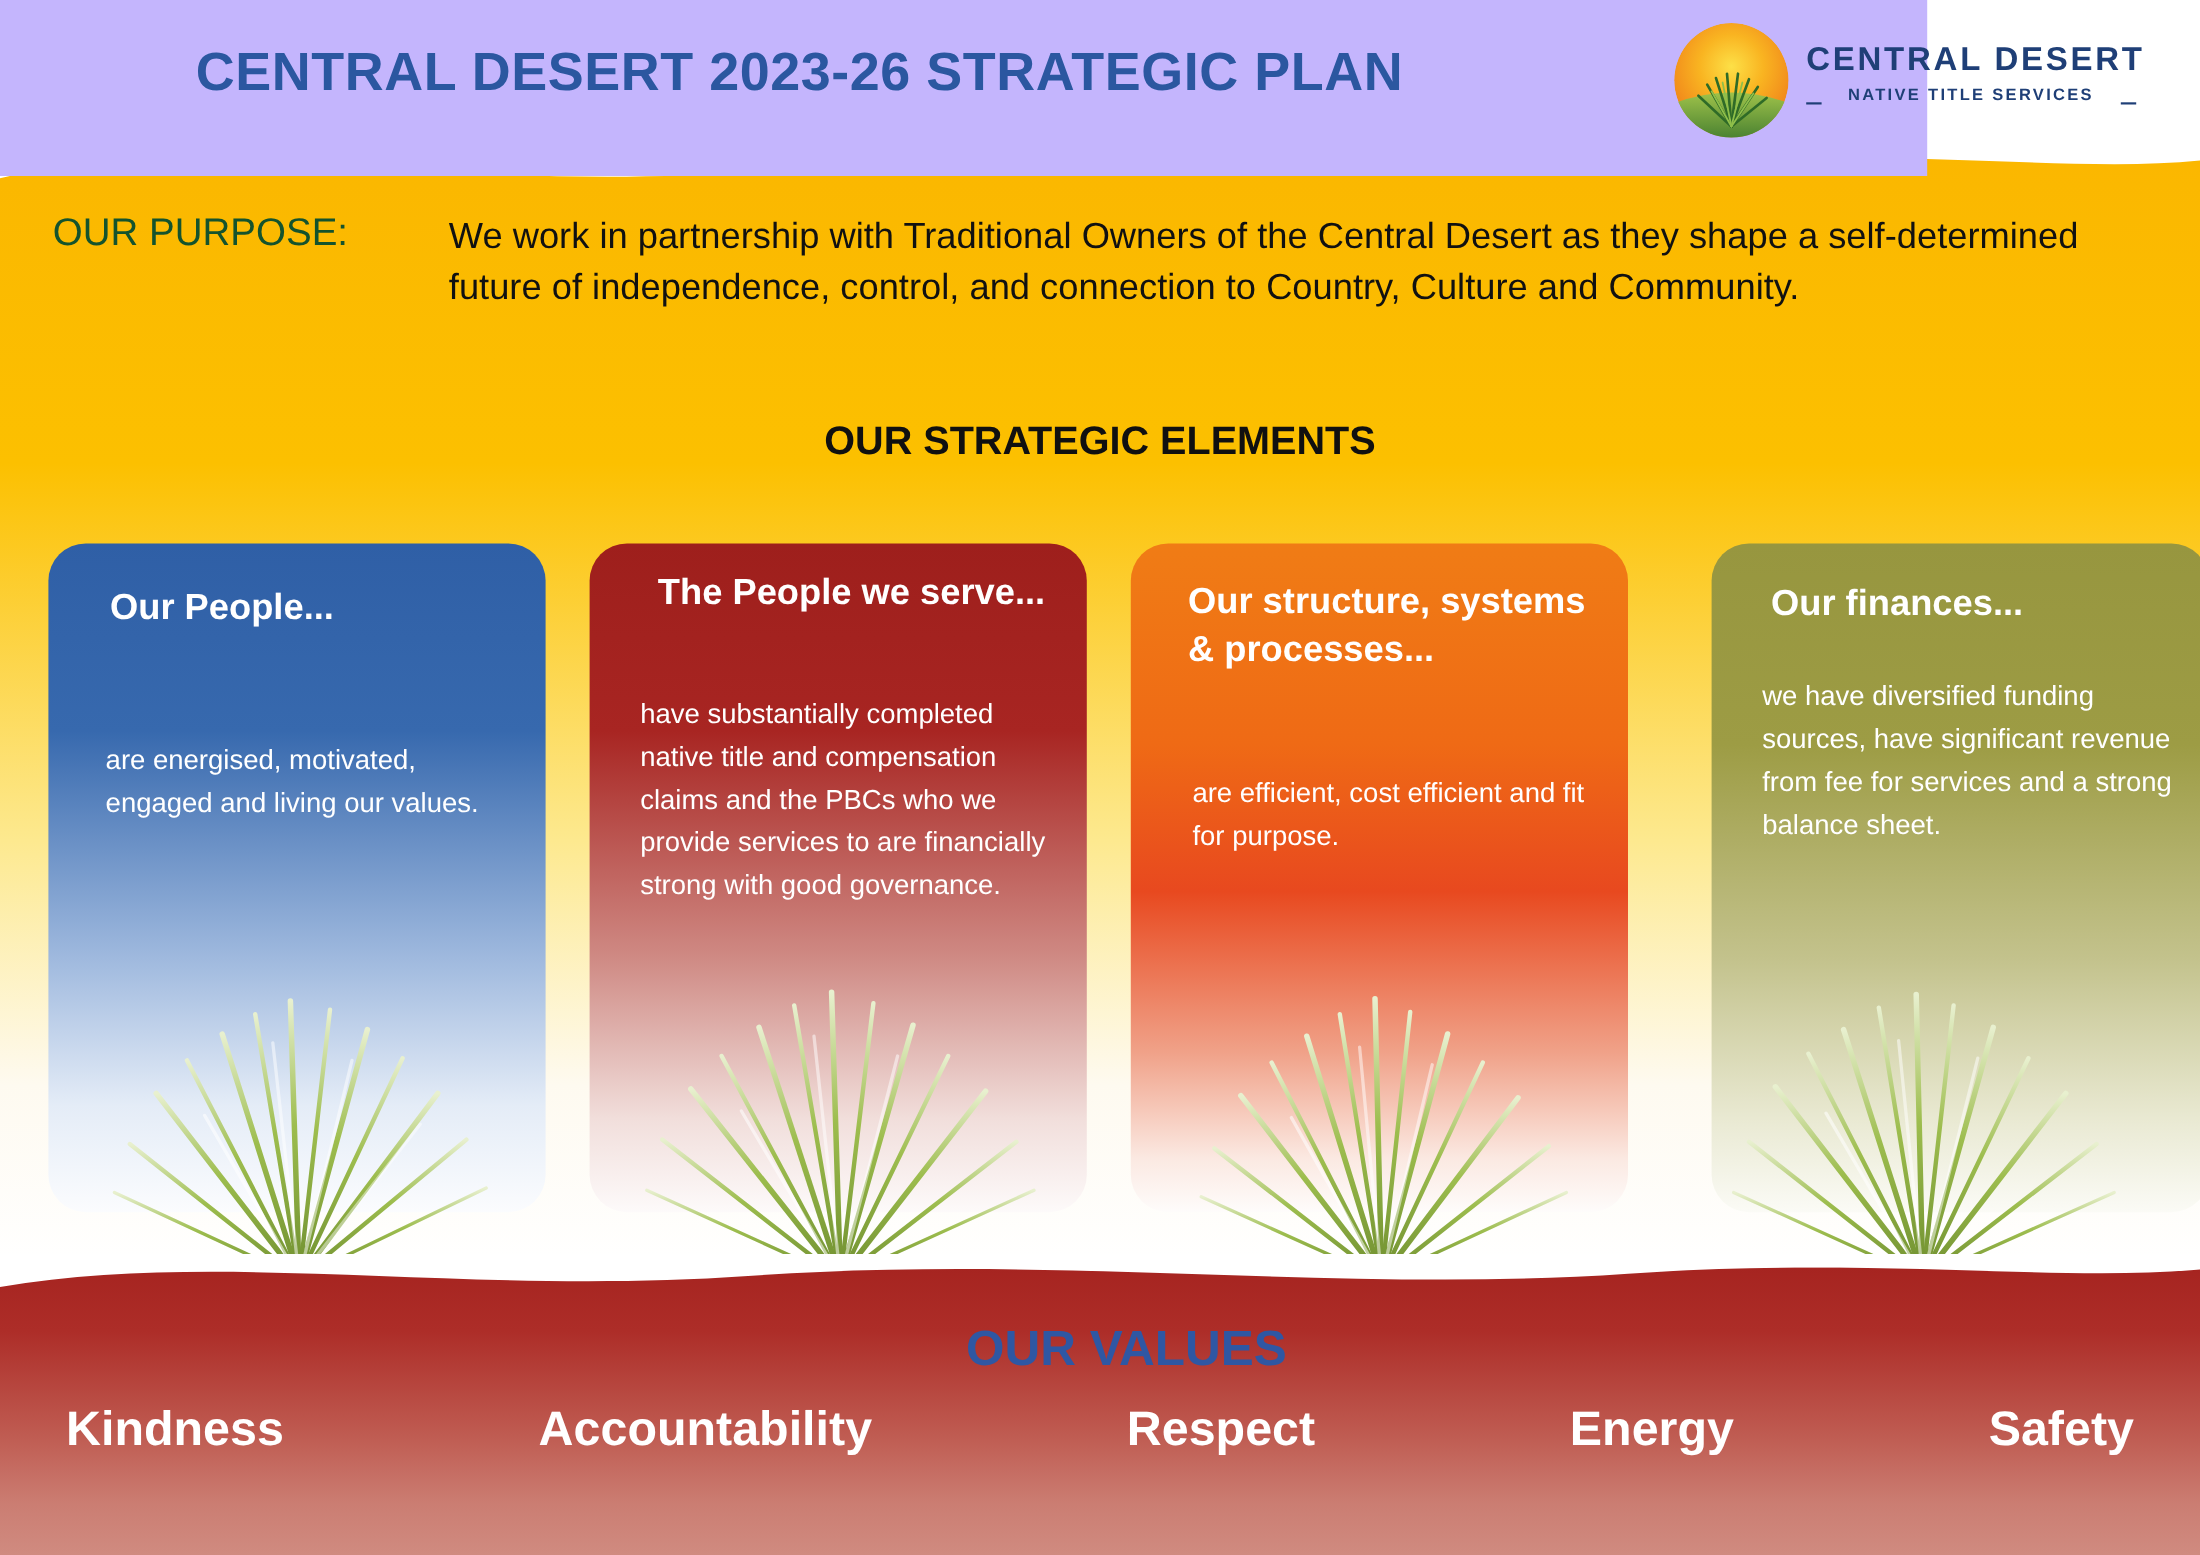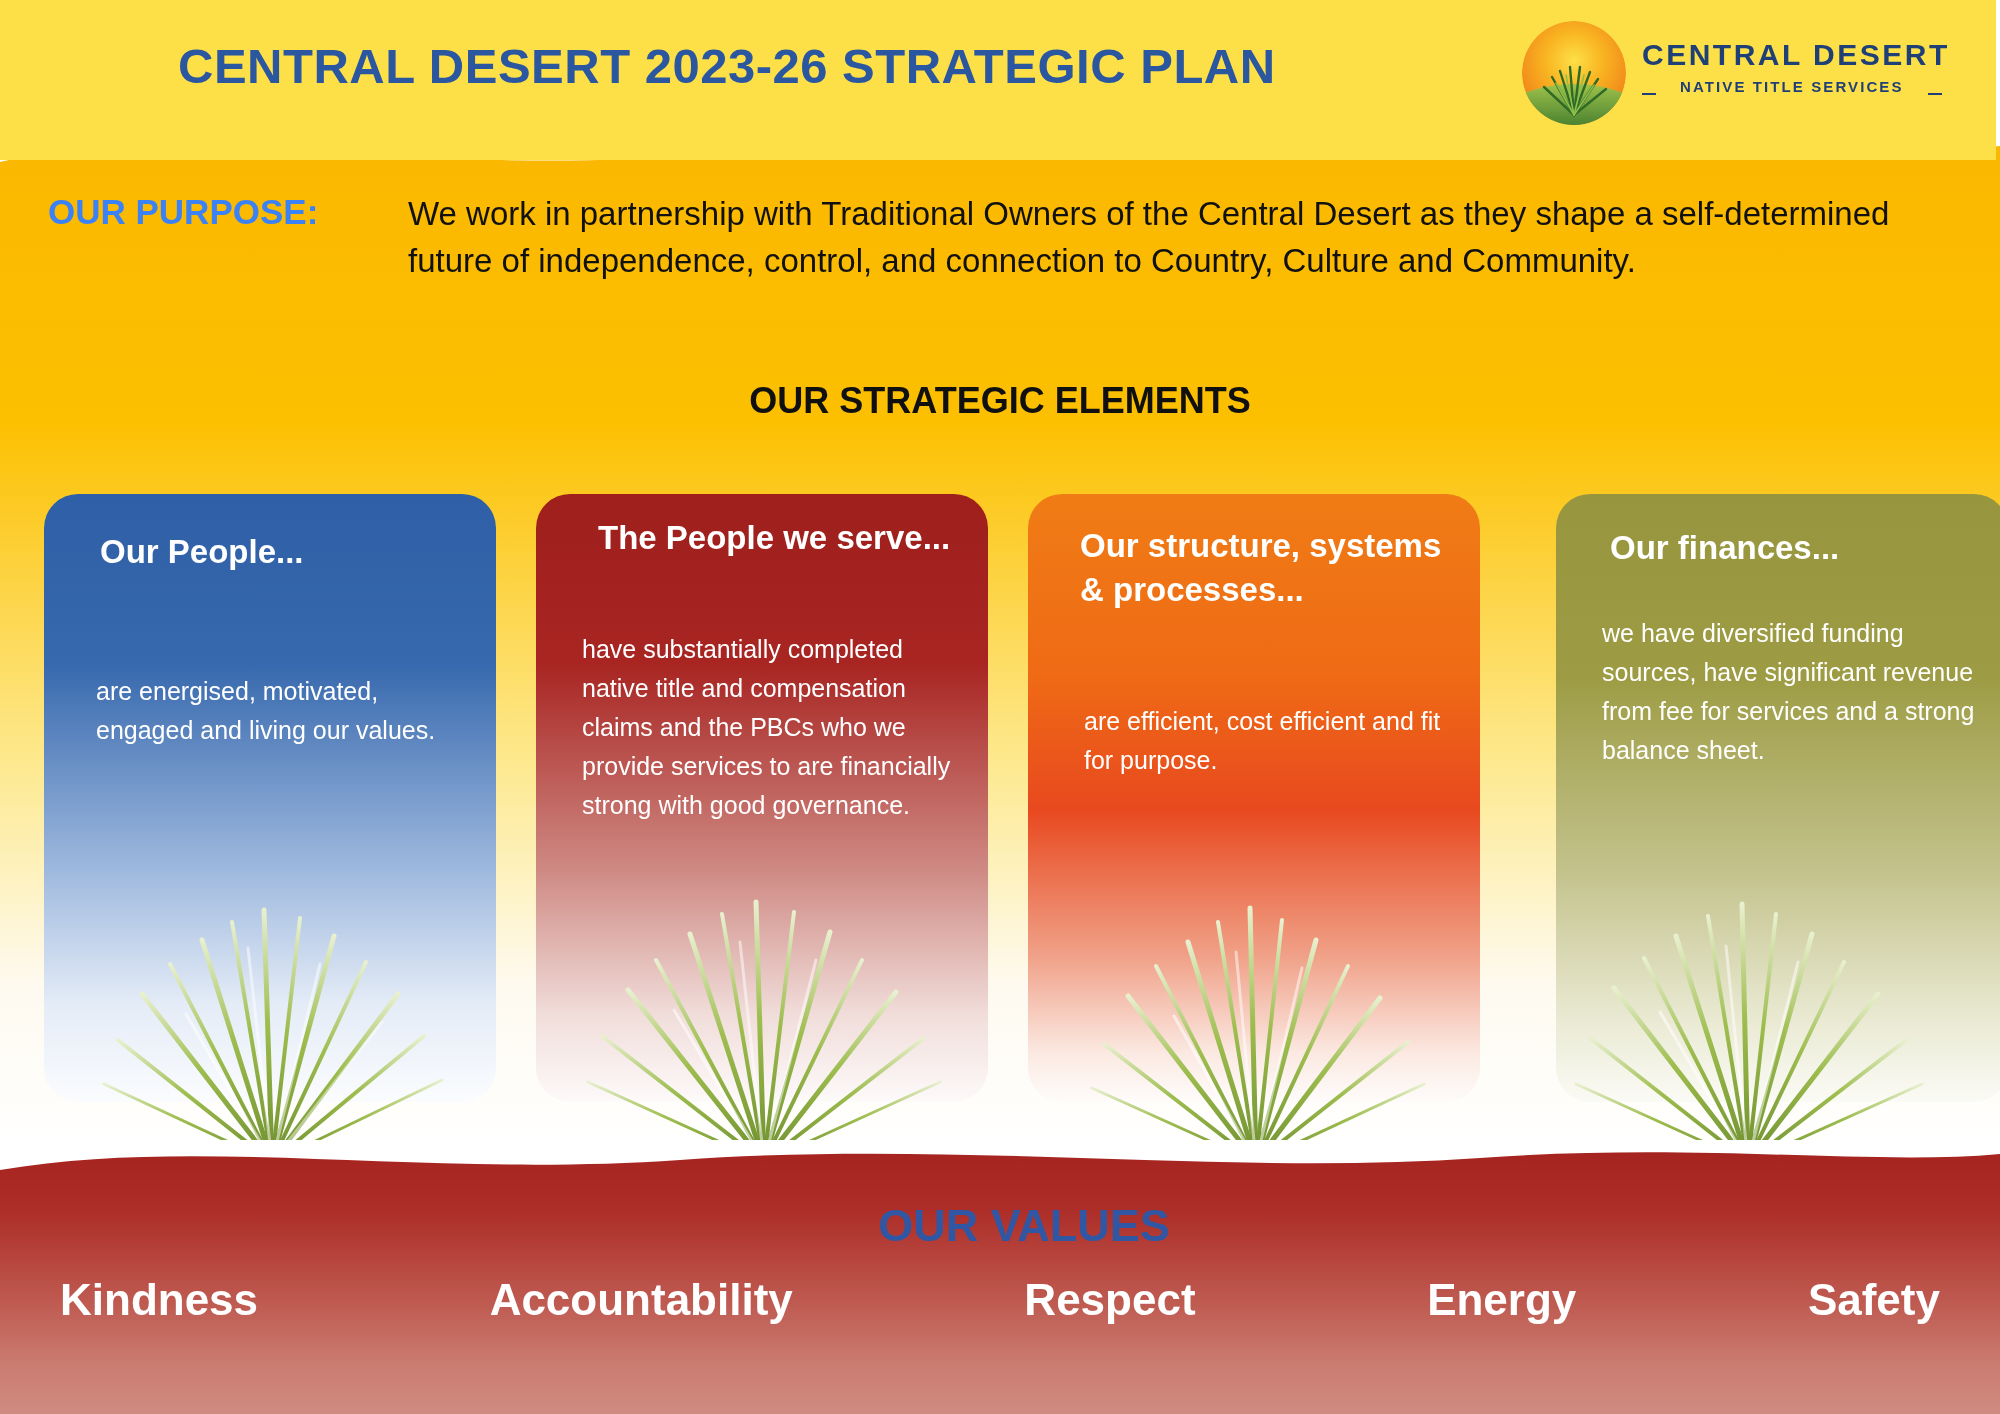--- a/index.html
+++ b/index.html
@@ -13,22 +13,22 @@
     width: 2000px;
     height: 1414px;
     overflow: hidden;
     background: #ffffff;
   }
 
   
   #header {
     position: absolute;
     left: 0; top: 0;
-    width: 1996px; height: 160px;
-    background: #fde047;
+    width: 1752px; height: 160px;
+    background: #c4b5fd;
     z-index: 6;
   }
   #plan-title {
     position: absolute;
     left: 178px; top: 38px;
     font-size: 49px;
     font-weight: bold;
     color: #2b57a0;
     letter-spacing: 0.5px;
     white-space: nowrap;
@@ -85,22 +85,22 @@
   #yellow-top-wave {
     position: absolute;
     left: 0; top: 128px;
     width: 2000px; height: 56px;
     z-index: 2;
   }
   #purpose-label {
     position: absolute;
     left: 48px; top: 192px;
     font-size: 35px;
-    font-weight: bold;
-    color: #3b82f6;
+    font-weight: normal;
+    color: #14532d;
     z-index: 3;
   }
   #purpose-text {
     position: absolute;
     left: 408px; top: 190px;
     width: 1540px;
     font-size: 33px;
     line-height: 47px;
     color: #111111;
     z-index: 3;

